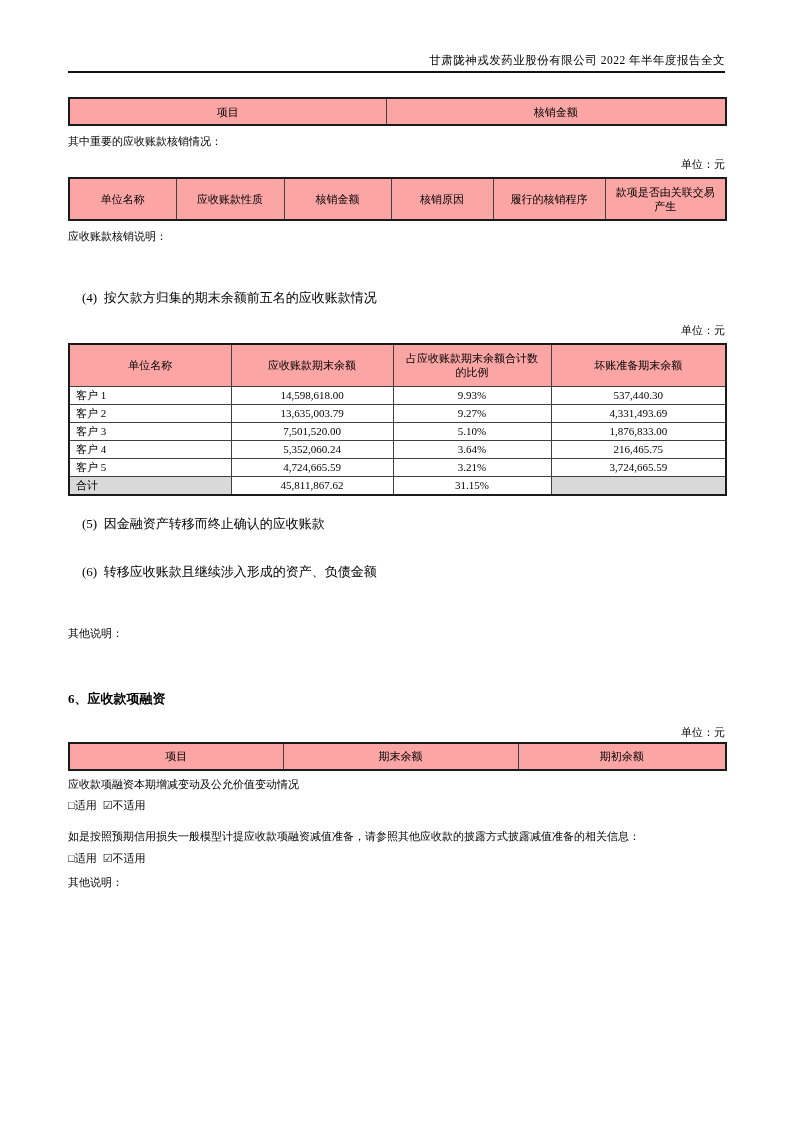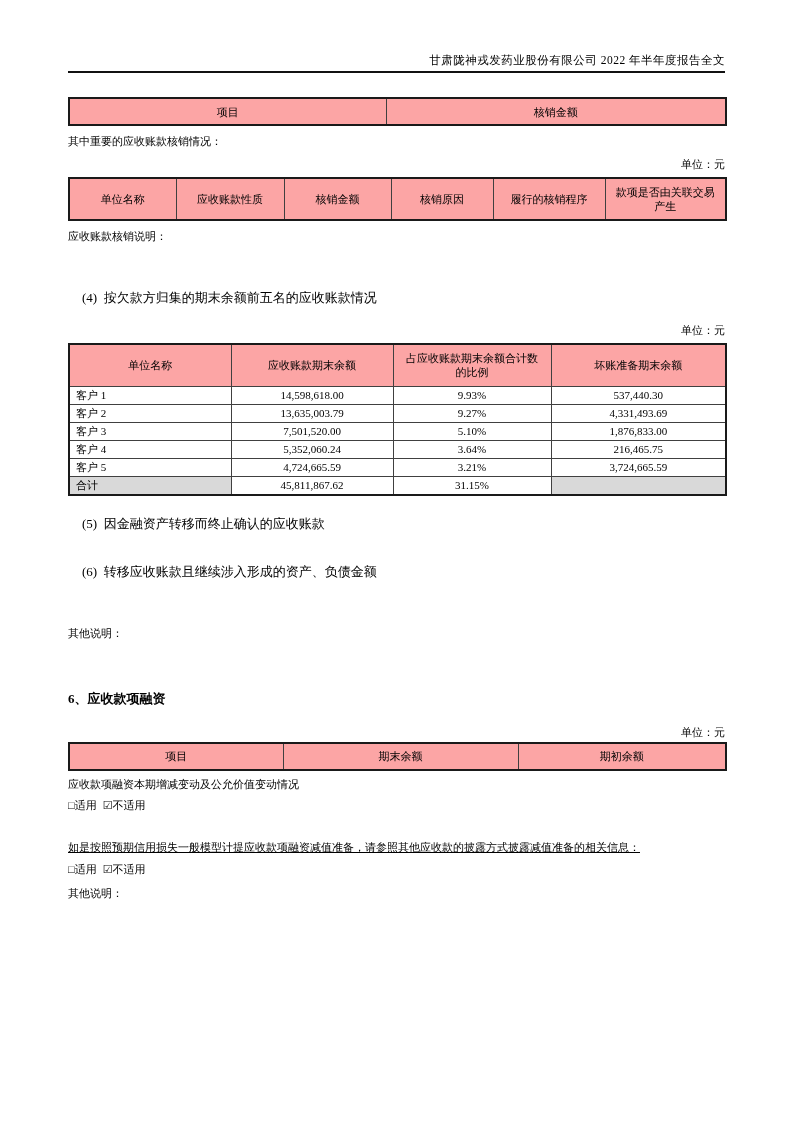--- a/index.html
+++ b/index.html
@@ -82,21 +82,21 @@
   .other-note-1 { margin-top: 45px; }
 
   .fin-heading {
     margin-top: 48px;
     font-size: 13px;
     font-weight: bold;
     line-height: 19px;
   }
   .fin-note-1 { margin-top: 6px; }
   .cb-row-1 { margin-top: 6px; }
-  .fin-note-2 { margin-top: 27px; text-decoration: underline; }
+  .fin-note-2 { margin-top: 16px; }
   .cb-row-2 { margin-top: 7px; }
   .other-note-2 { margin-top: 9px; }
   .cb-gap { display: inline-block; width: 6px; }
 
   .page-number {
     position: absolute;
     top: 1040px;
     right: 68px;
     font-size: 11px;
     line-height: 15px;

